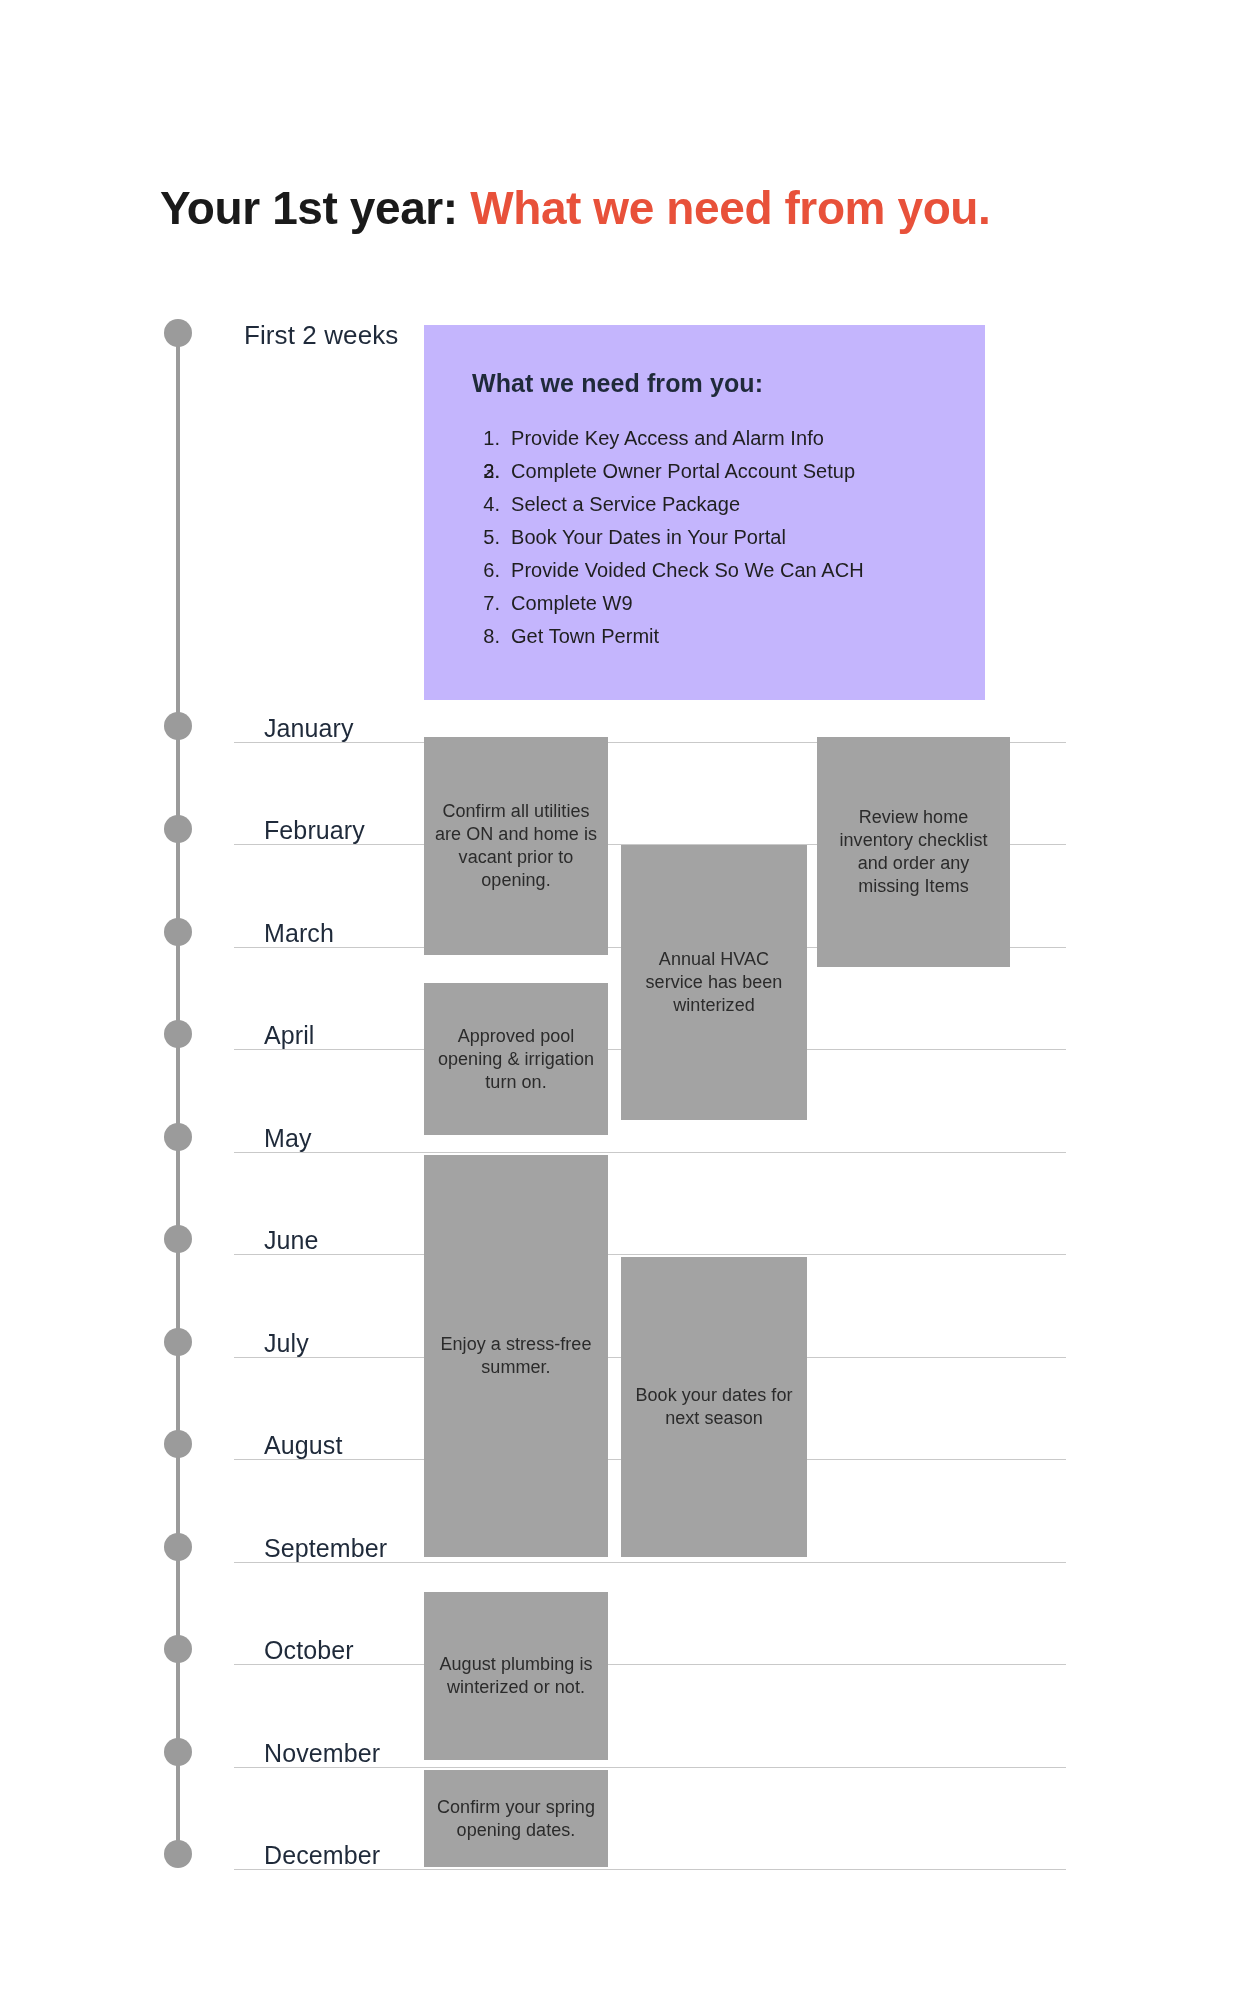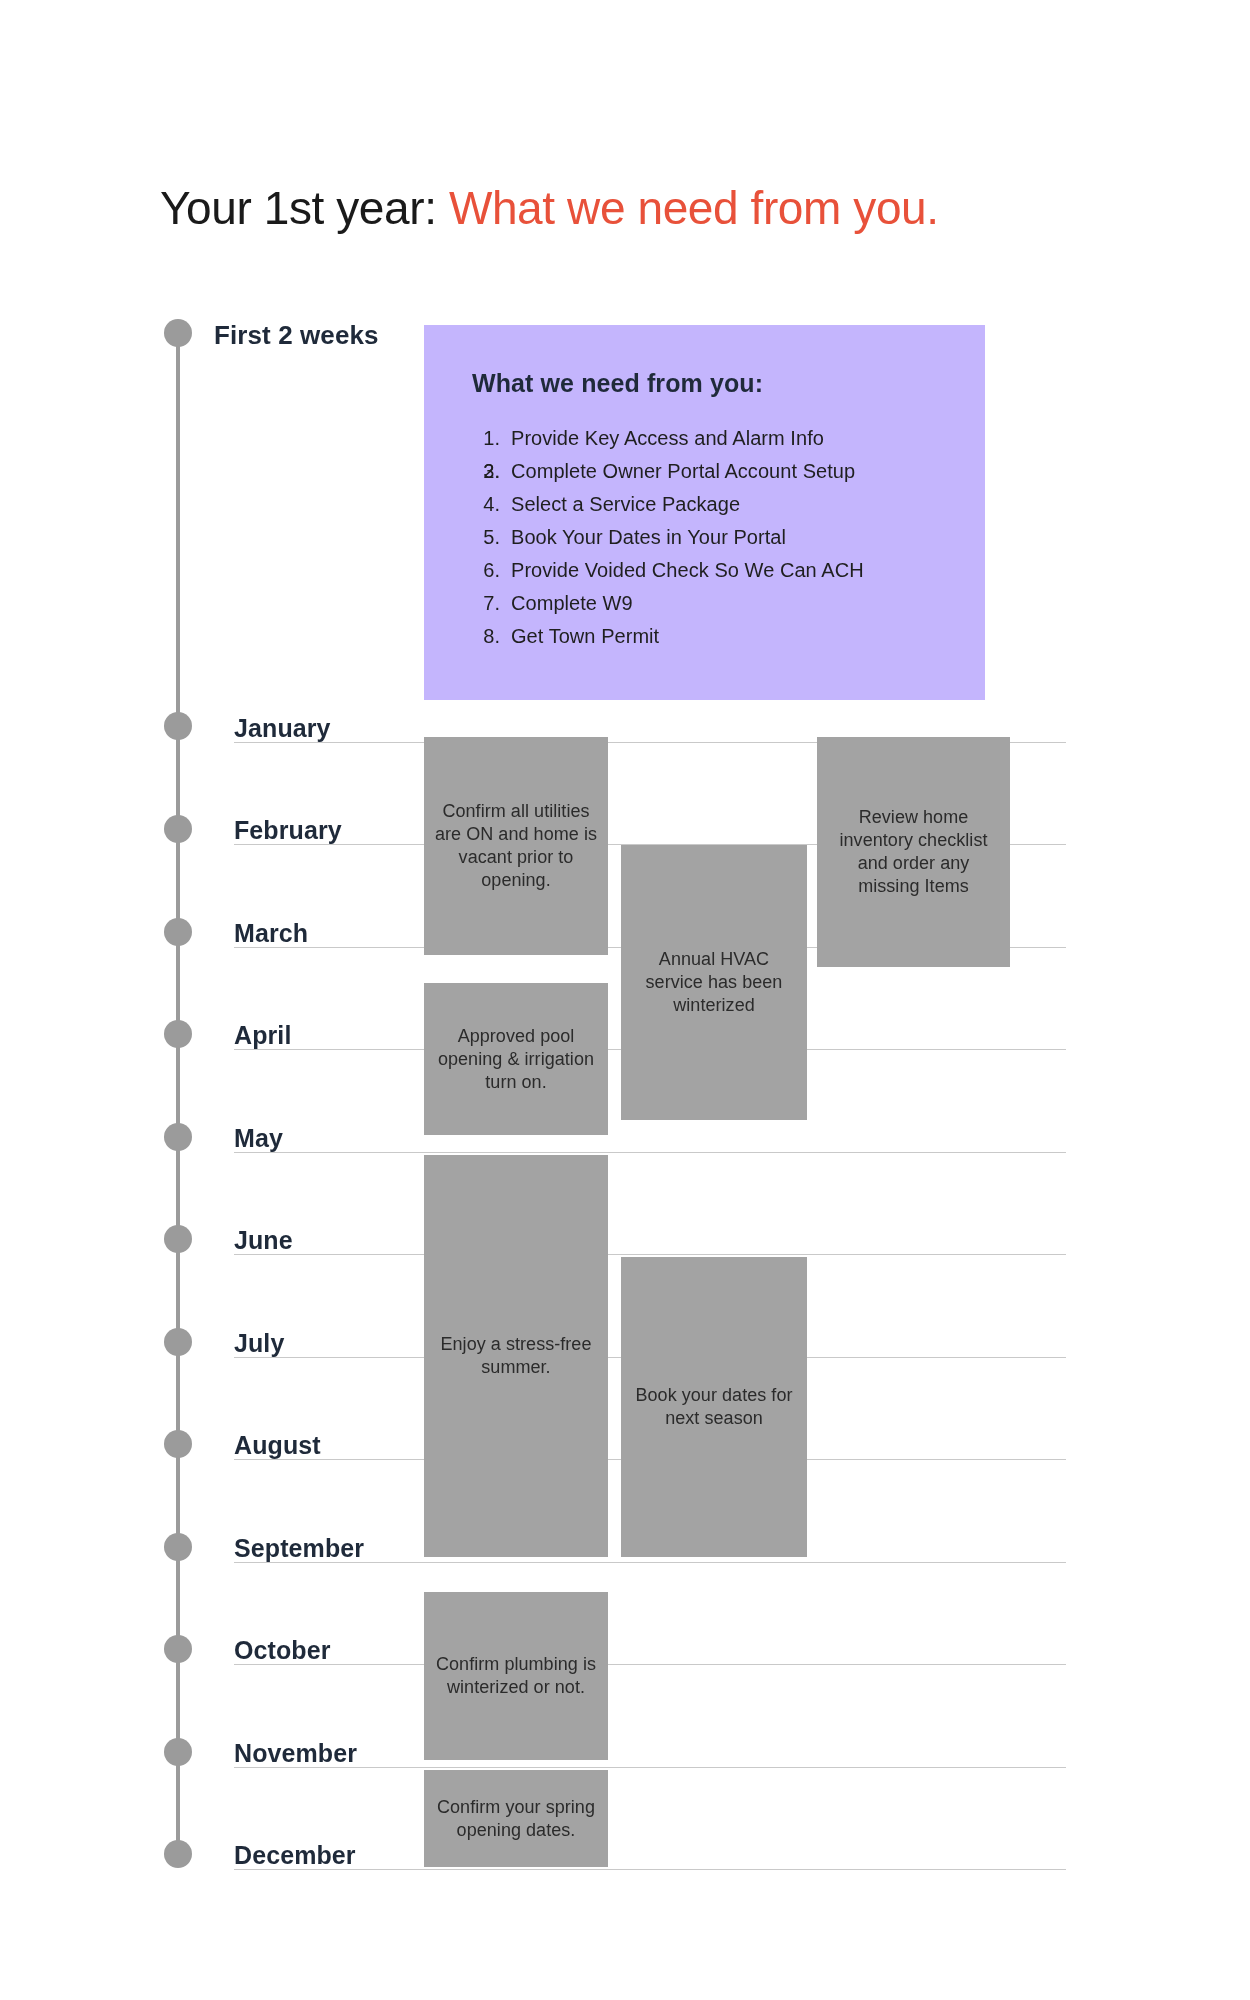--- a/index.html
+++ b/index.html
@@ -18,21 +18,21 @@
     height: 2000px;
     background: #ffffff;
   }
 
   
   #title {
     position: absolute;
     left: 160px;
     top: 182px;
     font-size: 46px;
-    font-weight: 400;
+    font-weight: 700;
     letter-spacing: -0.4px;
     white-space: nowrap;
     line-height: 1.15;
   }
   #title .t-dark  { color: #1a1a1a; }
   #title .t-accent{ color: #e8513a; }
 
   
   #rail {
     position: absolute;
@@ -49,23 +49,24 @@
     height: 28px;
     border-radius: 50%;
     background: #9b9b9b;
   }
 
   
   .stage-label {
     position: absolute;
     color: #1f2a3a;
     font-size: 25px;
-    font-weight: 700;
+    font-weight: 400;
     letter-spacing: 0.1px;
     white-space: nowrap;
+    margin-left: 30px;
   }
   .stage-label.first { left: 214px; font-size: 26px; }
   .stage-label.month { left: 234px; }
 
   
   .sep {
     position: absolute;
     left: 234px;
     width: 832px;
     height: 1px;
@@ -217,20 +218,20 @@
   <div class="note" style="left:424px; top:1155px; width:184px; height:402px;">
     <span>Enjoy a stress-free summer.</span>
   </div>
 
   <div class="note" style="left:621px; top:1257px; width:186px; height:300px;">
     <span>Book your dates for next season</span>
   </div>
 
 
   <div class="note" style="left:424px; top:1592px; width:184px; height:168px;">
-    <span>Confirm plumbing is winterized or not.</span>
+    <span>August plumbing is winterized or not.</span>
   </div>
 
   <div class="note" style="left:424px; top:1770px; width:184px; height:97px;">
     <span>Confirm your spring opening dates.</span>
   </div>
 
 </div>
 
 </body></html>

